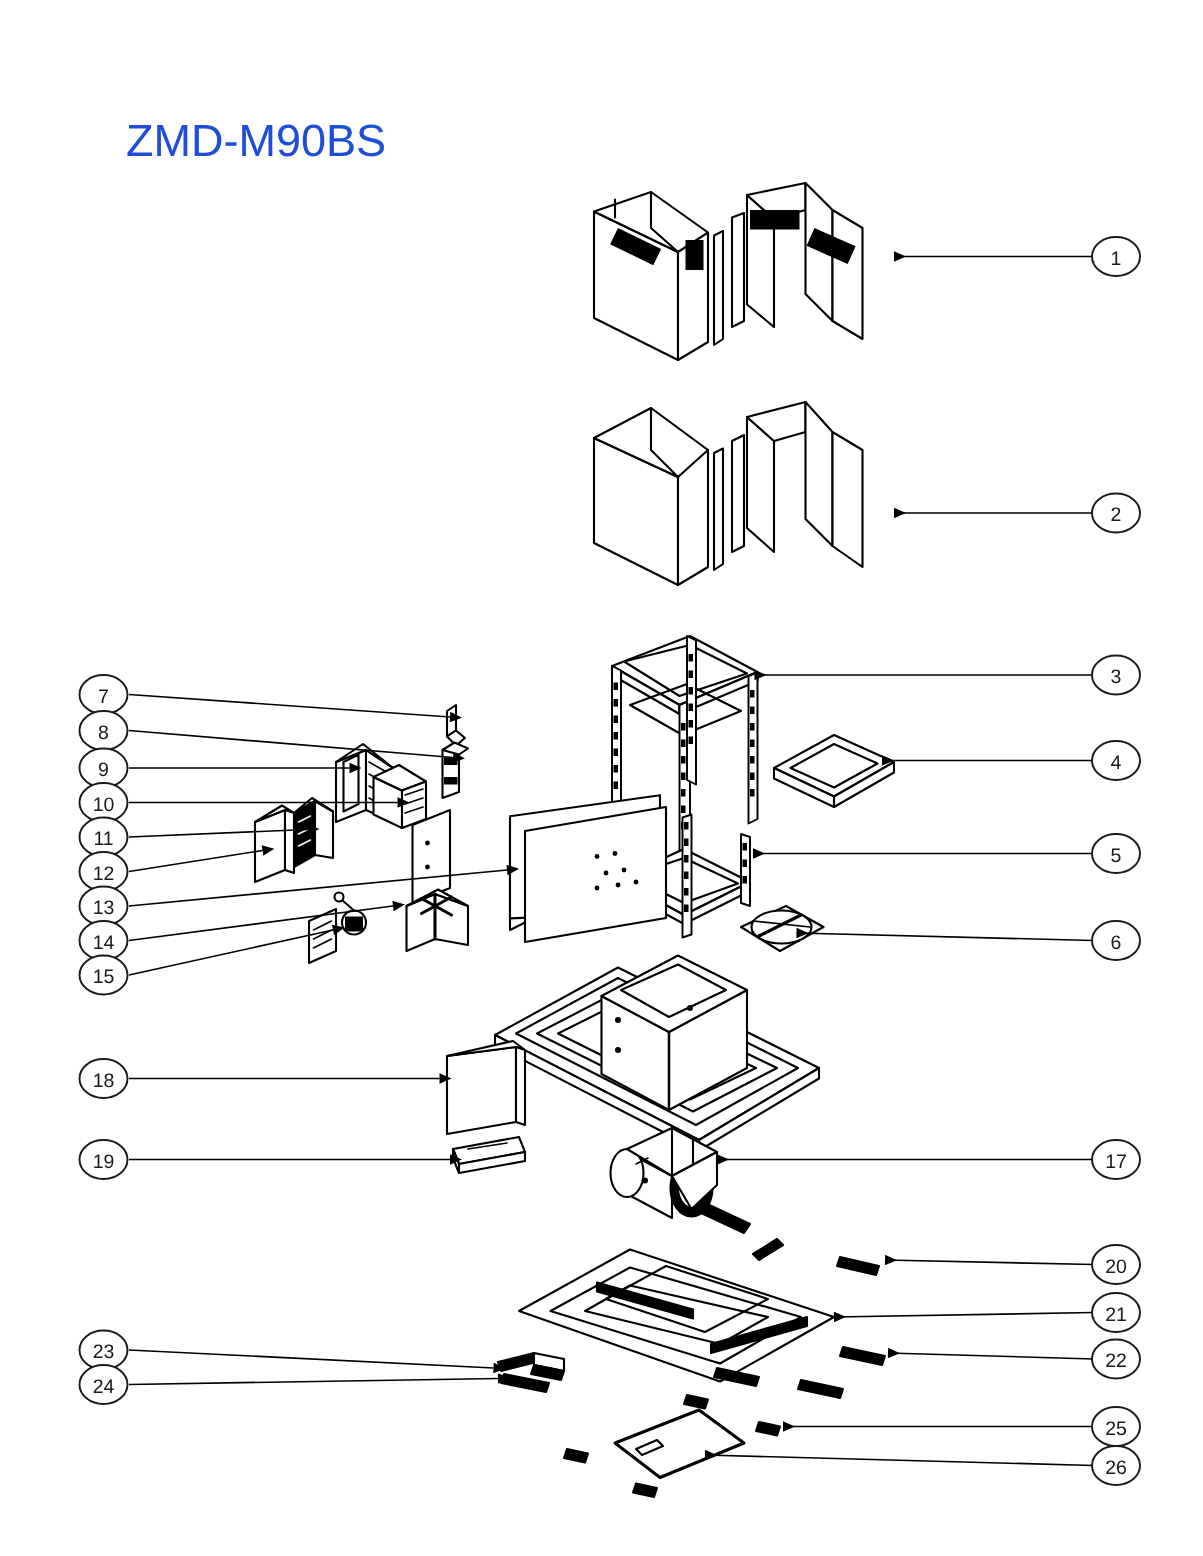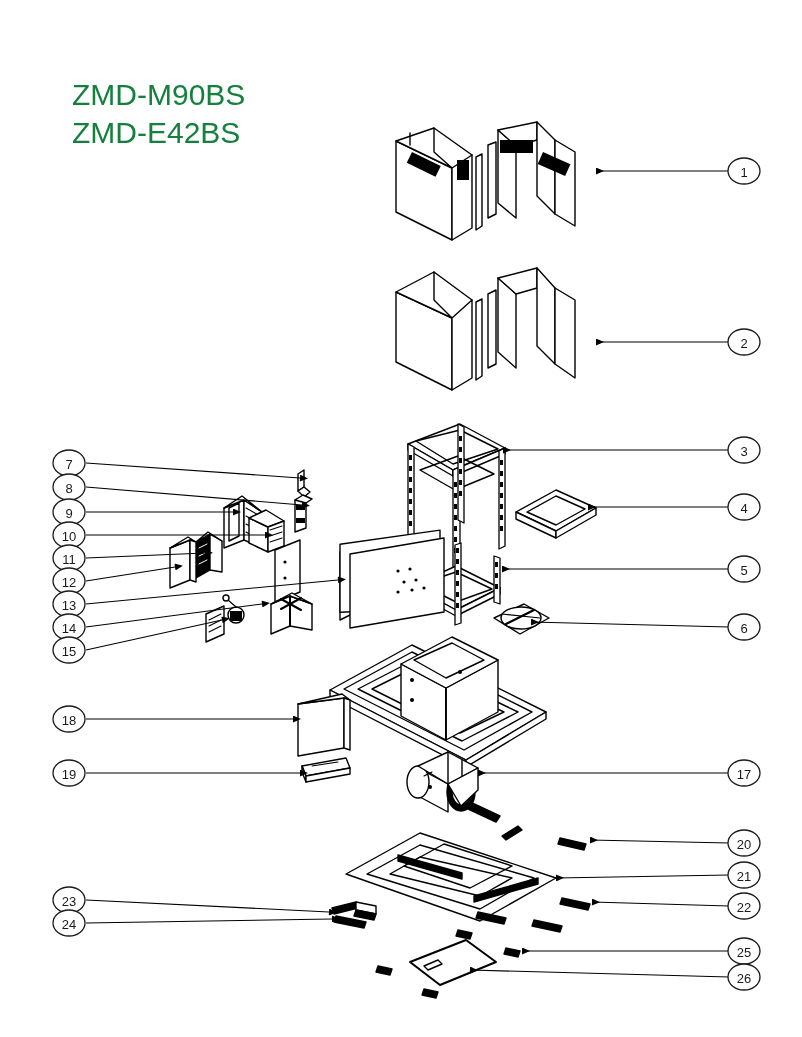--- a/index.html
+++ b/index.html
@@ -3,41 +3,40 @@
 <meta charset="utf-8">
 <title>Exploded Parts Diagram</title>
 <style>
   html,body{margin:0;padding:0;background:#ffffff;}
   body{
     font-family:"Liberation Sans", sans-serif;
     width:802px;height:1037px;position:relative;overflow:hidden;
   }
   #sheet{position:absolute;left:0;top:0;width:802px;height:1037px;}
   #title-block{
-    position:absolute;left:72px;top:76px;
+    position:absolute;left:84px;top:76px;
     font-family:"Liberation Sans", sans-serif;
-    font-size:30px;font-weight:400;color:#15803d;
+    font-size:30px;font-weight:400;color:#1d4ed8;
     line-height:38px;letter-spacing:0px;white-space:nowrap;
   }
   #title-block div{display:block;}
   svg{display:block;}
   text.callout-num{
     font-family:"Liberation Sans", sans-serif;
     font-size:13px;fill:#1a1a1a;
     text-anchor:middle;dominant-baseline:central;
   }
 </style>
 </head>
 <body>
 
 <div id="sheet">
 
   <div id="title-block">
     <div>ZMD-M90BS</div>
-    <div>ZMD-E42BS</div>
   </div>
 
   <svg id="artwork" width="802" height="1037" viewBox="0 0 802 1037">
 
     <defs>
       <marker id="arrowL" markerWidth="9" markerHeight="7" refX="8" refY="3.5" orient="auto" markerUnits="userSpaceOnUse">
         <path d="M8,0 L0,3.5 L8,7 Z" fill="#000"></path>
       </marker>
       <marker id="arrowR" markerWidth="9" markerHeight="7" refX="1" refY="3.5" orient="auto" markerUnits="userSpaceOnUse">
         <path d="M1,0 L9,3.5 L1,7 Z" fill="#000"></path>

